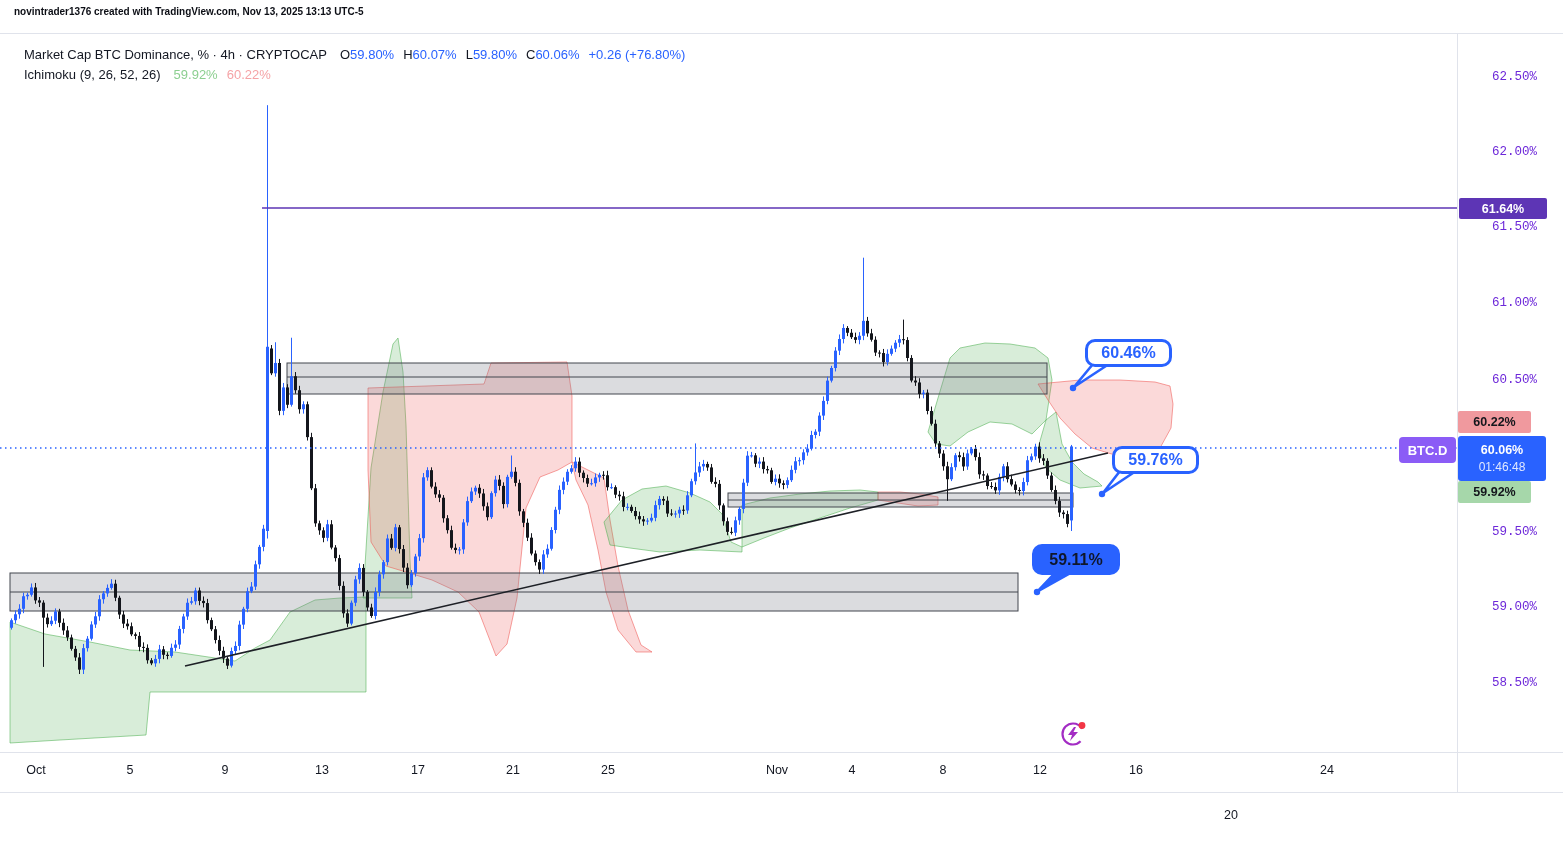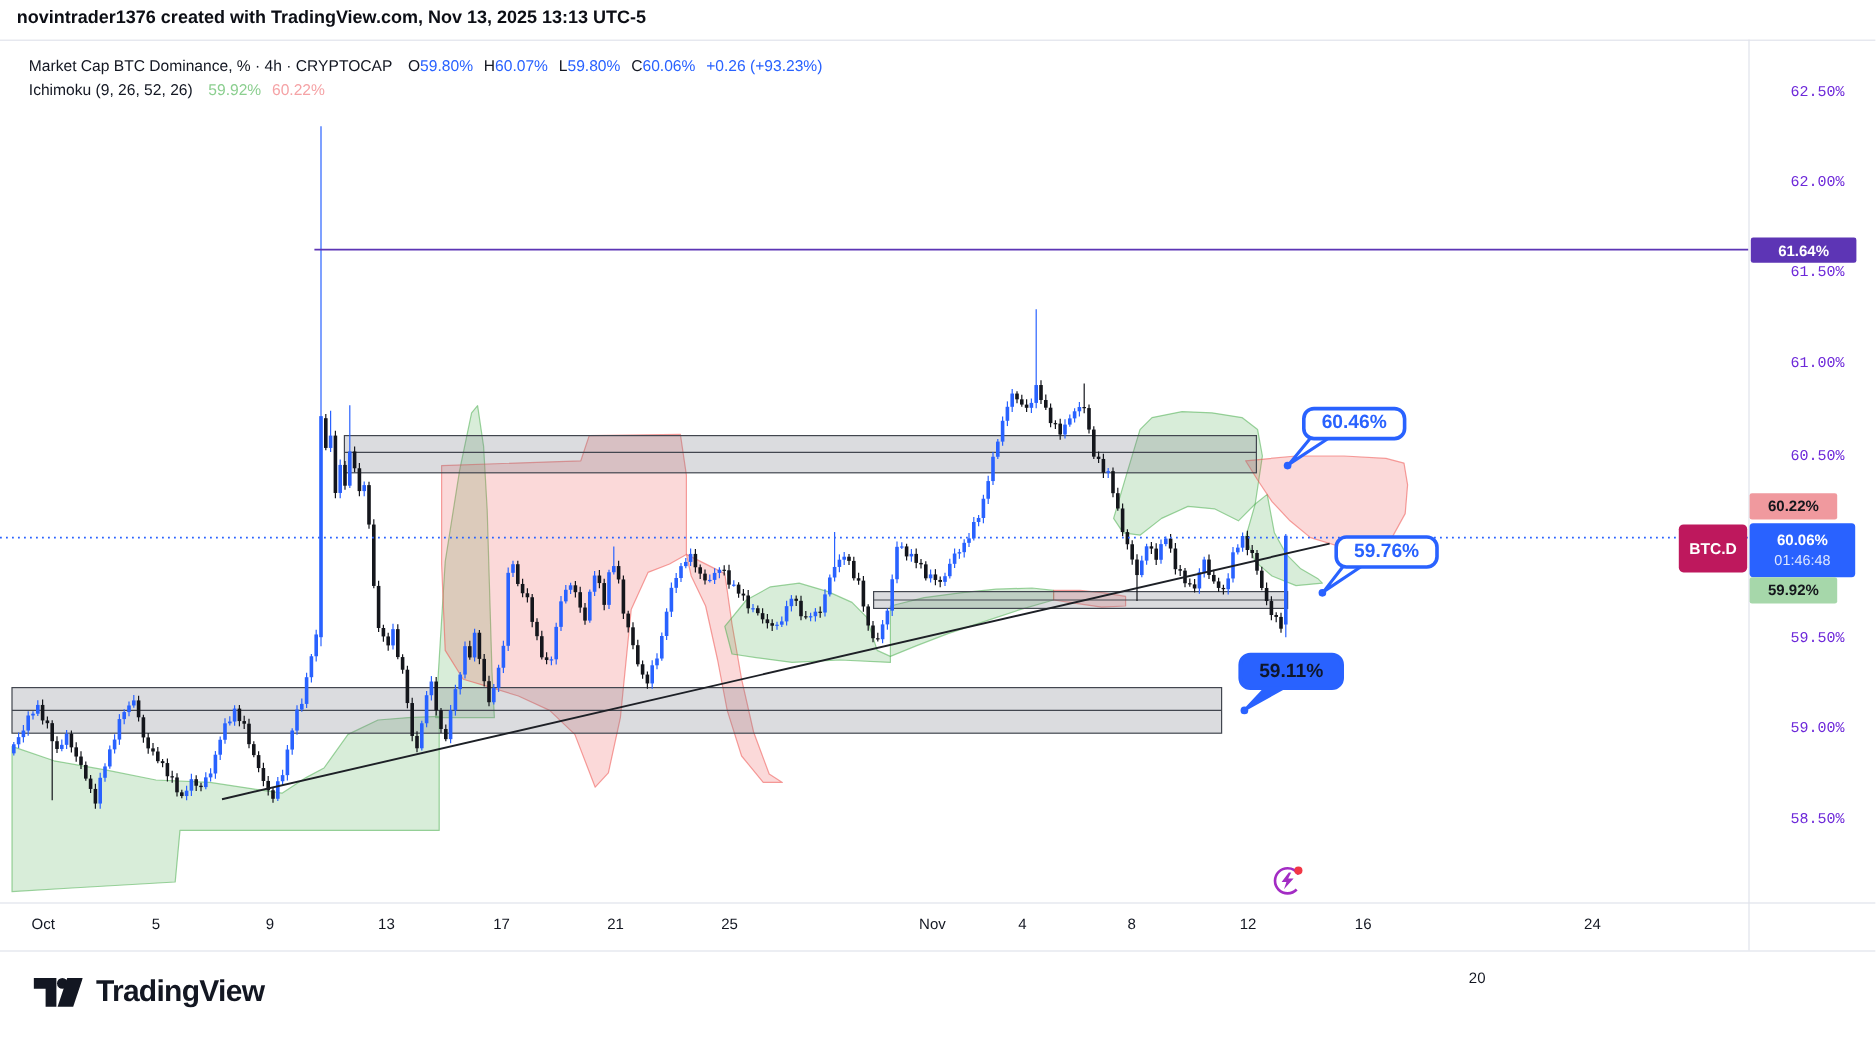--- a/index.html
+++ b/index.html
@@ -1,37 +1,37 @@
 <!DOCTYPE html>
 <html><head>
 <meta charset="utf-8">
 <style>
   html,body{margin:0;padding:0;background:#ffffff;width:1563px;height:868px;overflow:hidden;
     font-family:"Liberation Sans",sans-serif;-webkit-font-smoothing:antialiased;}
   .abs{position:absolute;}
   #stage{position:relative;width:1563px;height:868px;background:#fff;}
-  #attribution{left:14px;top:6px;font-size:15px;font-weight:600;color:#0c0e15;}
+  #attribution{left:14px;top:6px;font-size:10px;font-weight:600;color:#0c0e15;}
   .sep{background:#e0e3eb;}
   #legend{left:24px;top:44px;font-size:13px;color:#131722;white-space:nowrap;}
   .legend-row{display:flex;align-items:center;gap:9px;height:20px;}
   .lg-title{color:#131722;margin-right:4px;}
   .lg-pair .k{color:#131722;}
   .lg-val{color:#2962ff;}
   .ichi-label{color:#131722;margin-right:4px;}
   .ichi-v1{color:#8ccf90;}
   .ichi-v2{color:#f5a3a6;}
   #chart-svg{left:0;top:0;}
   .ptick{position:absolute;left:1492px;font-size:12.5px;color:#6d28d9;font-family:Liberation Mono, monospace;}
   .ttick{position:absolute;top:763px;width:44px;text-align:center;font-size:12.5px;color:#131722;font-weight:500;}
   .ttick.bold{font-weight:400;}
   .axlabel{position:absolute;display:flex;align-items:center;justify-content:center;
     font-size:12.5px;font-weight:600;border-radius:2px;}
   #lbl-purple{left:1459px;top:198px;width:88px;height:21px;background:#5d35b5;color:#fff;}
   #lbl-upperband{left:1458px;top:411px;width:73px;height:22px;background:#f0999e;color:#14161c;}
-  #lbl-symbol{left:1399px;top:437px;width:57px;height:40px;background:#be185d;color:#fff;border-radius:4px;font-size:13px;font-weight:700;}
+  #lbl-symbol{left:1399px;top:437px;width:57px;height:26px;background:#8b5cf6;color:#fff;border-radius:4px;font-size:13px;font-weight:700;}
   #lbl-price{left:1458px;top:436px;width:88px;height:45px;background:#2962ff;color:#fff;
     flex-direction:column;border-radius:3px;line-height:1.45;}
   #lbl-price .cd{font-weight:400;opacity:.85;font-size:12px;}
   #lbl-lowerband{left:1458px;top:481px;width:73px;height:22px;background:#a6d7aa;color:#14161c;}
   .callout{position:absolute;display:flex;align-items:center;justify-content:center;
     font-size:16px;font-weight:700;color:#2962ff;background:#fff;border:3px solid #2962ff;border-radius:10px;box-sizing:border-box;}
   #callout-0{left:1085px;top:339px;width:87px;height:28px;}
   #callout-1{left:1112px;top:446px;width:87px;height:28px;}
   #callout-2{left:1032px;top:544px;width:88px;height:31px;background:#2962ff;color:#0f172a;border-color:#2962ff;}
   #logo{left:28px;top:812px;display:flex;align-items:center;gap:11px;}
@@ -606,21 +606,21 @@
       <circle cx="1037" cy="592" r="3.2" fill="#2962ff"></circle>
     </svg>
 
   <div id="legend" class="abs">
     <div class="legend-row">
       <span class="lg-title">Market Cap BTC Dominance, % · 4h · CRYPTOCAP</span>
       <span class="lg-pair"><span class="k">O</span><span class="lg-val">59.80%</span></span>
       <span class="lg-pair"><span class="k">H</span><span class="lg-val">60.07%</span></span>
       <span class="lg-pair"><span class="k">L</span><span class="lg-val">59.80%</span></span>
       <span class="lg-pair"><span class="k">C</span><span class="lg-val">60.06%</span></span>
-      <span class="lg-val">+0.26 (+93.23%)</span>
+      <span class="lg-val">+0.26 (+76.80%)</span>
     </div>
     <div class="legend-row">
       <span class="ichi-label">Ichimoku (9, 26, 52, 26)</span>
       <span class="ichi-v1">59.92%</span>
       <span class="ichi-v2">60.22%</span>
     </div>
   </div>
 
   <div id="callout-0" class="callout">60.46%</div>
   <div id="callout-1" class="callout">59.76%</div>
@@ -664,22 +664,14 @@
       <div class="ttick" style="left: 1209px; margin-top: 45px;">20</div>
       <div class="ttick" style="left: 1305px;">24</div>
     </div>
 
   <svg id="countdown-icon" class="abs" width="30" height="30">
     <circle cx="14" cy="15" r="10.5" fill="none" stroke="#a32cc4" stroke-width="2.2" stroke-dasharray="52 14" stroke-dashoffset="-8"></circle>
     <polygon points="15,8 9,16 13,16 11,22 19,13 14.5,13 17,8" fill="#a32cc4"></polygon>
     <circle cx="23" cy="6.5" r="3.4" fill="#f23645"></circle>
   </svg>
 
-  <div id="logo" class="abs">
-    <svg width="41" height="26" viewBox="0 0 41 26">
-      <path d="M0,1 H19 V25 H10 V10 H0 Z" fill="#131722"></path>
-      <circle cx="24" cy="5.5" r="4.5" fill="#131722"></circle>
-      <path d="M28,1 H41 L33,25 H20 Z" fill="#131722"></path>
-    </svg>
-    <span id="logo-text">TradingView</span>
-  </div>
 
 </div>
 
 </body></html>

